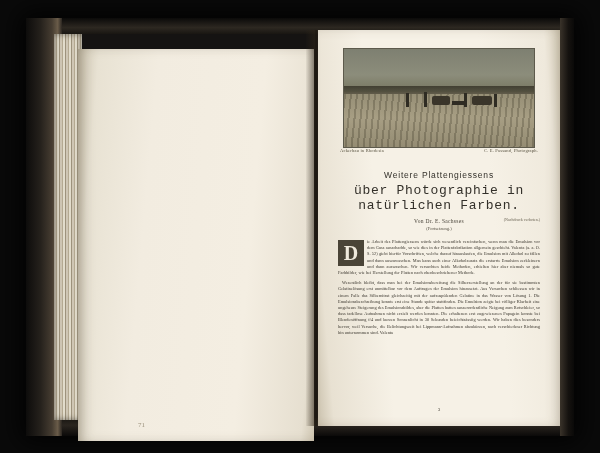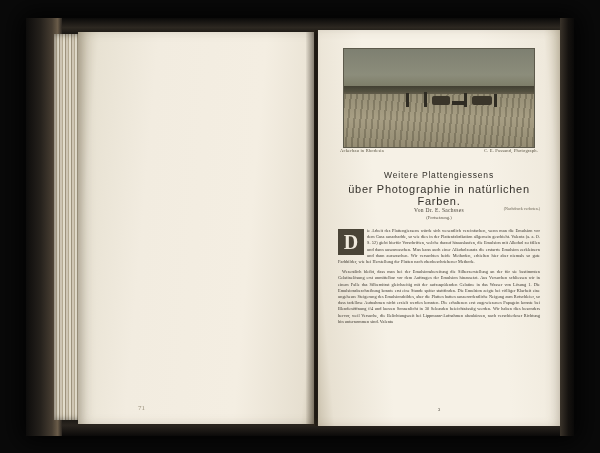--- a/index.html
+++ b/index.html
@@ -78,21 +78,21 @@
         #b4a991 2px, #b4a991 3px,
         #e2dccb 3px, #e2dccb 5px,
         #9d927c 5px, #9d927c 6px);
     box-shadow: inset 0 0 6px rgba(0,0,0,0.5);
   }
 
   
   .page-left {
     position: absolute;
     left: 52px;
-    top: 14px;
+    top: 31px;
     width: 236px;
     height: 392px;
     background: linear-gradient(95deg, #d3cbb8 0%, #e8e2d3 8%, #f2ece0 30%, #f4eee2 70%, #e6dfd0 95%, #cfc6b2 100%);
     box-shadow: inset 8px 0 14px -6px rgba(90,78,56,0.55);
   }
   
   .page-right {
     position: absolute;
     left: 292px;
     top: 12px;
@@ -190,24 +190,25 @@
     text-align: center;
   }
   .title-1 {
     font-family: "Liberation Sans", sans-serif;
     font-size: 8.5px;
     letter-spacing: 0.8px;
     color: #33302a;
     margin-bottom: 3px;
   }
   .title-2 {
-    font-family: Liberation Sans, sans-serif;
-    font-size: 11px;
+    font-family: Liberation Mono, monospace;
+    font-size: 13px;
     letter-spacing: 0.7px;
     color: #33302a;
+    margin-bottom: 5px;
   }
   .byline {
     font-family: "Liberation Serif", serif;
     font-size: 5.5px;
     letter-spacing: 0.3px;
     color: #4a453b;
     margin-bottom: 2px;
   }
   .contnote-row {
     position: relative;

